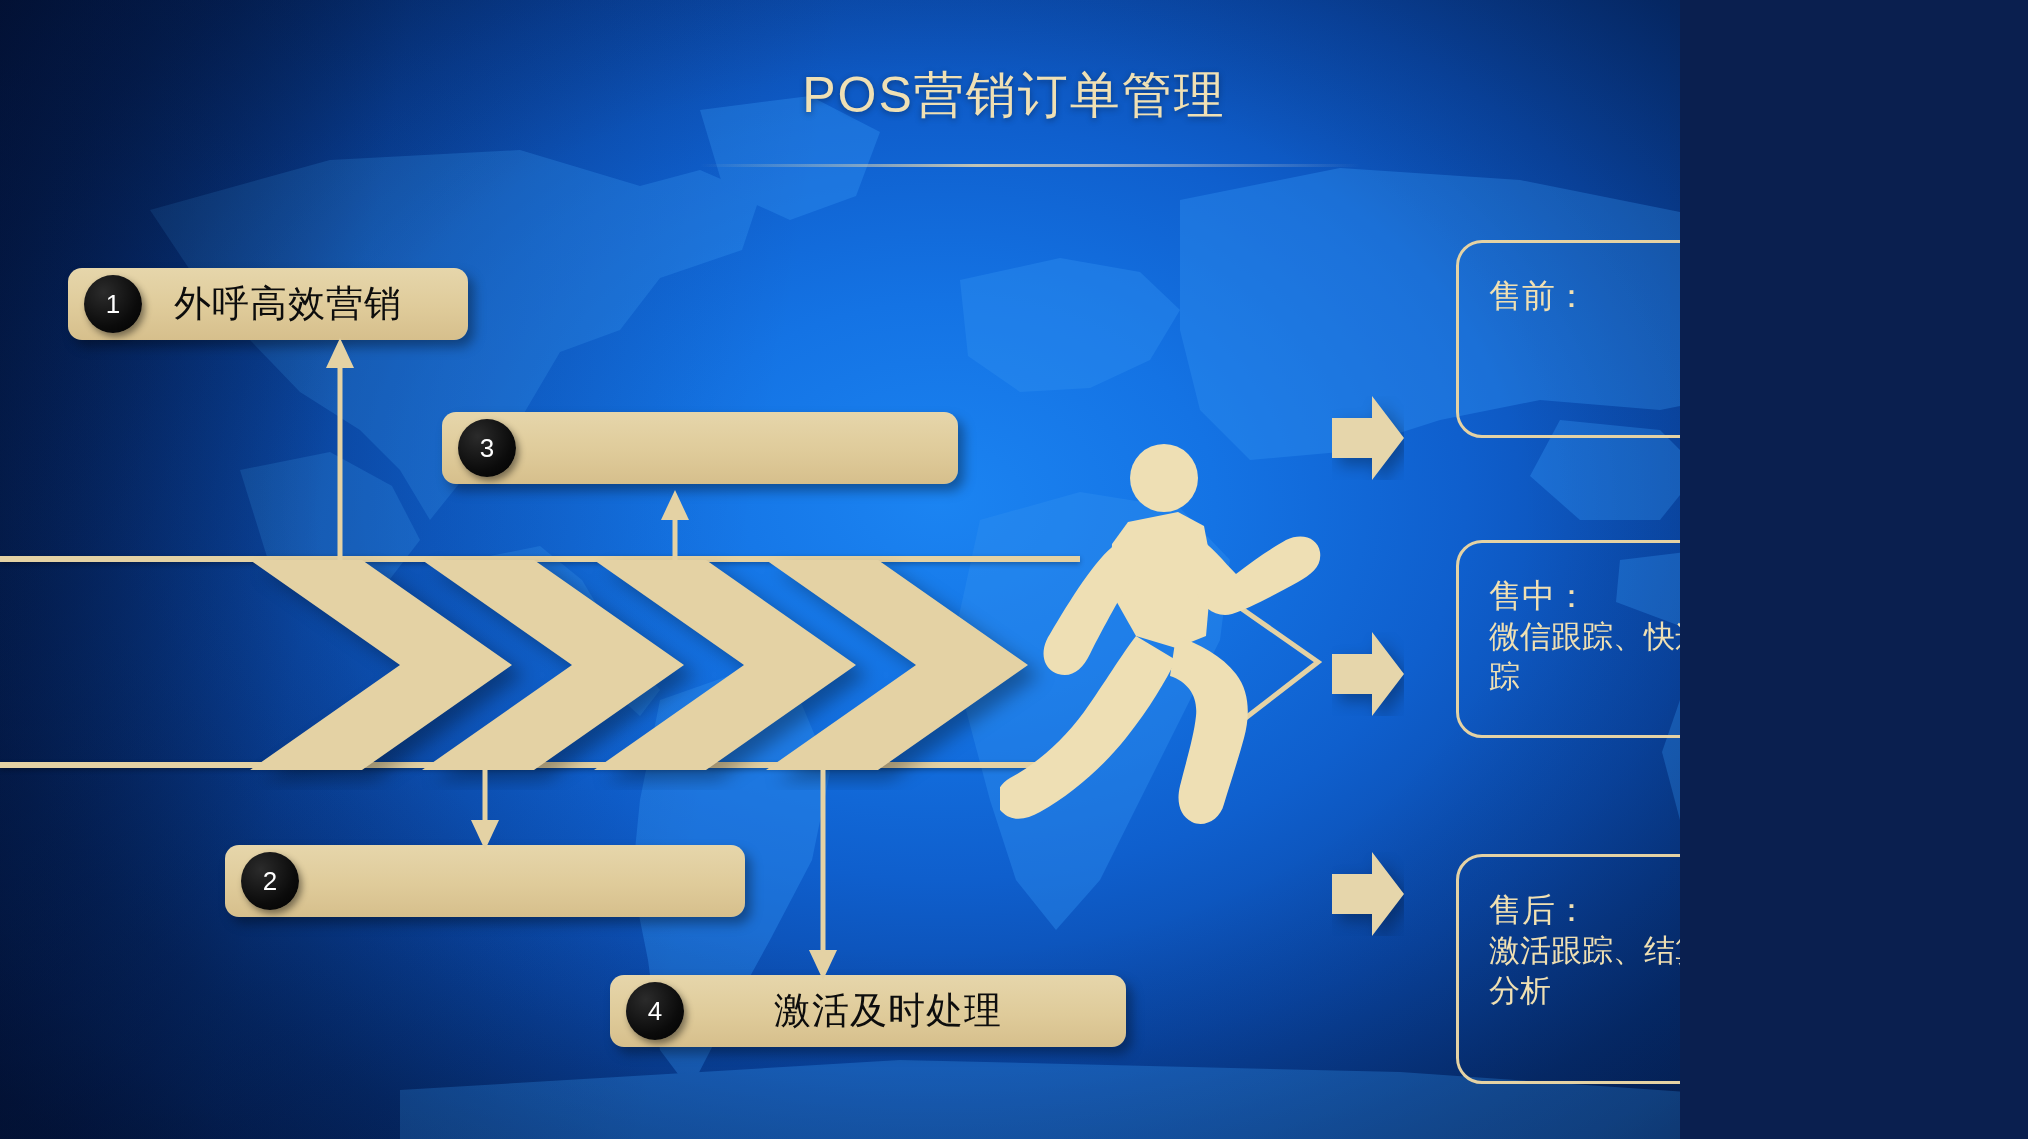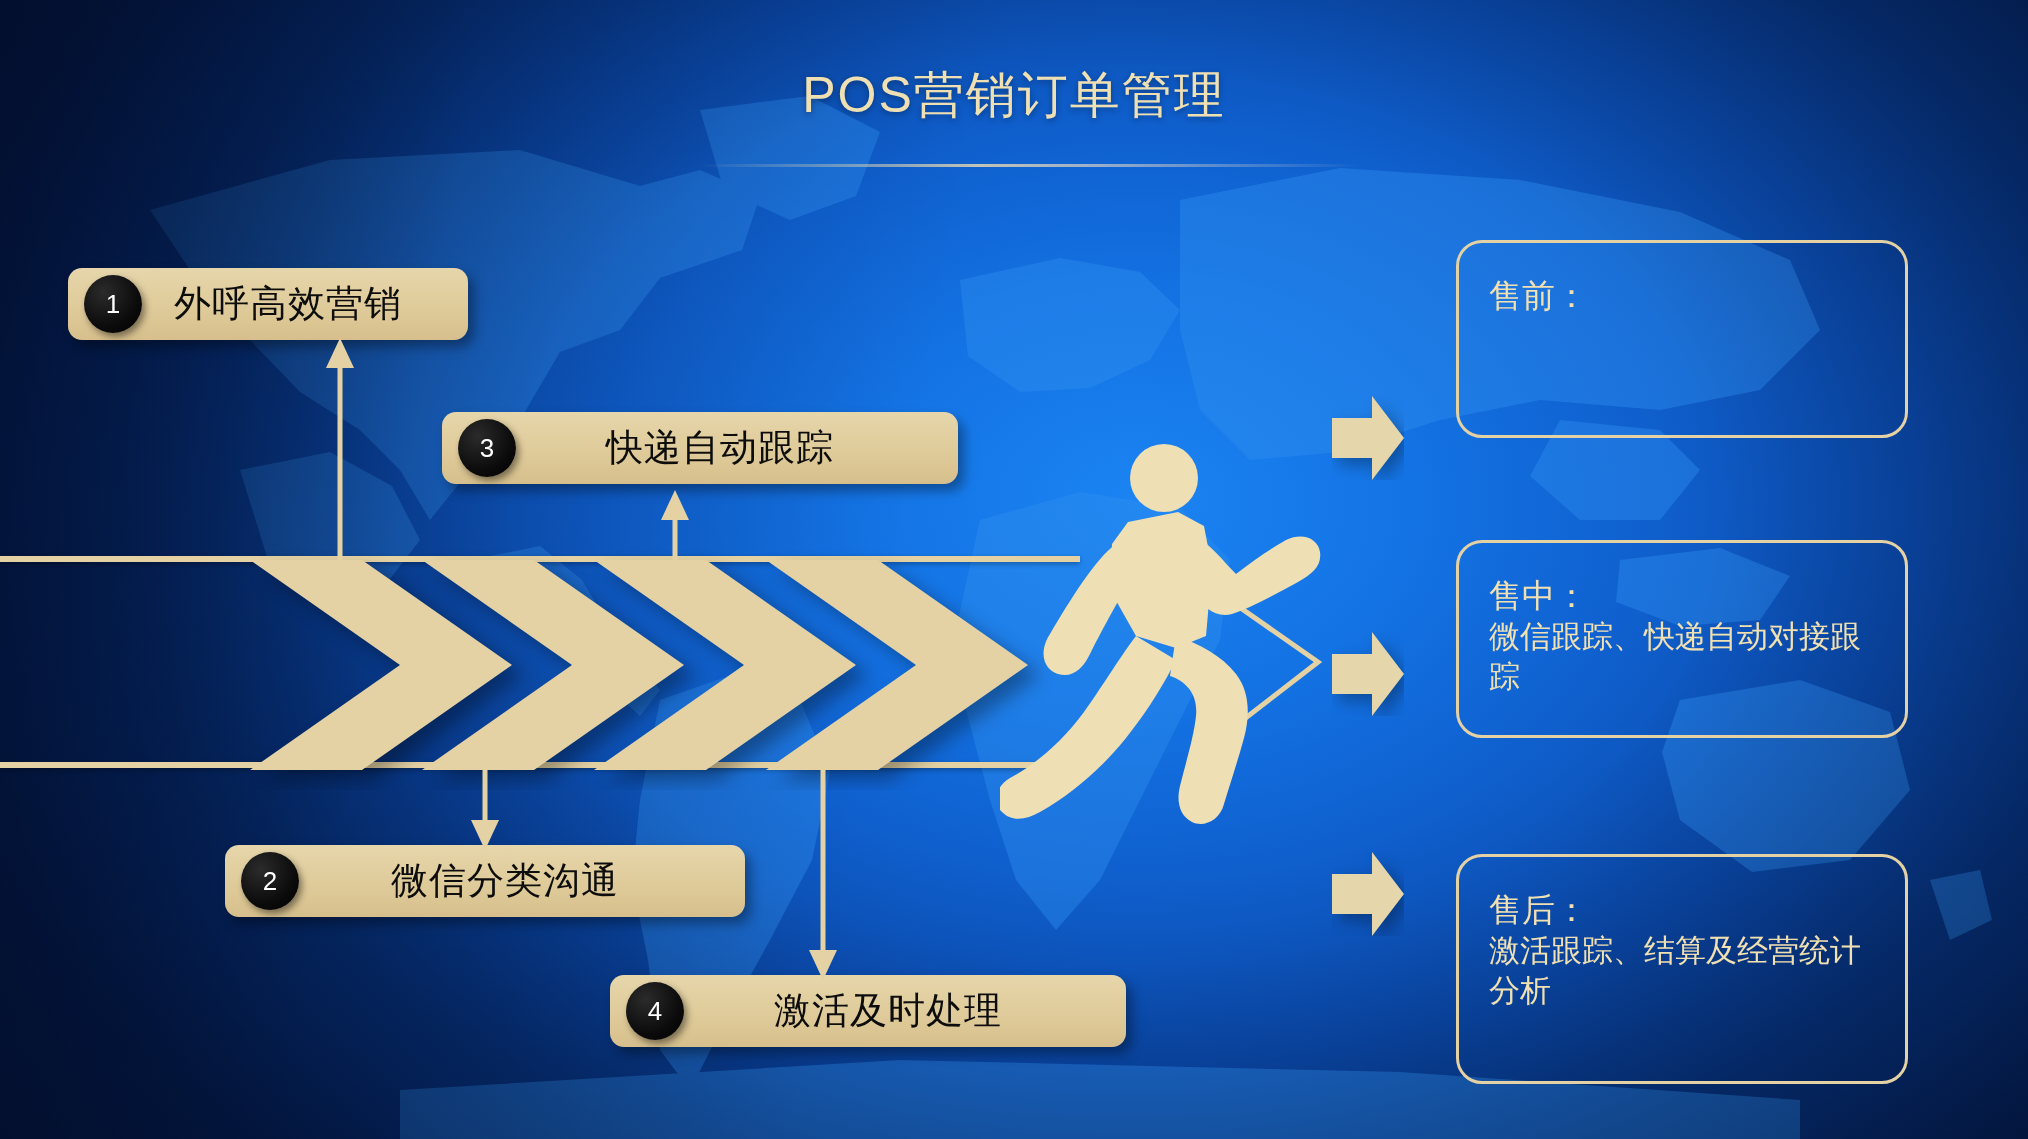--- a/index.html
+++ b/index.html
@@ -2,21 +2,21 @@
 <html><head>
 <meta charset="utf-8">
 <style>
   html,body{margin:0;padding:0;background:#0a1f4f;}
   body{
     font-family:"Liberation Sans","DejaVu Sans",sans-serif;
     -webkit-font-smoothing:antialiased;
   }
   #slide{
     position:relative;
-    width:2028px;height:1139px;
+    width:1680px;height:1139px;
     overflow:hidden;
     background:
       radial-gradient(ellipse 1250px 900px at 56% 44%, #1b84f2 0%, #1473e4 22%, #0f5fcd 42%, #0a47a6 62%, #063077 80%, #041f55 100%),
       linear-gradient(130deg,#021538 0%,#053070 40%,#0a4da8 70%,#062a66 100%);
   }
   
   #vignette{
     position:absolute;inset:0;
     background:
       radial-gradient(ellipse 1500px 1100px at 55% 45%, rgba(0,0,0,0) 40%, rgba(2,14,42,.30) 72%, rgba(2,10,32,.72) 100%),
@@ -175,26 +175,24 @@
     <path d="M136 196 C122 214 104 244 84 272 C62 302 36 324 10 338 C-4 346 -8 362 2 372 C12 382 26 380 40 372 C72 354 102 328 126 298 C150 268 166 240 176 220 Z"></path>
   </svg>
 
   <div class="label-box" style="left:68px;top:268px;width:400px;">
     <div class="label-badge">1</div>
     <div class="label-text">外呼高效营销</div>
   </div>
 
   <div class="label-box" style="left:442px;top:412px;width:516px;">
     <div class="label-badge">3</div>
-    <div class="label-text">快递自动跟踪</div>
   </div>
 
   <div class="label-box" style="left:225px;top:845px;width:520px;">
     <div class="label-badge">2</div>
-    <div class="label-text">微信分类沟通</div>
   </div>
 
   <div class="label-box" style="left:610px;top:975px;width:516px;">
     <div class="label-badge">4</div>
     <div class="label-text">激活及时处理</div>
   </div>
 
   <svg class="conn" style="left:320px;top:336px;width:40px;height:226px;" viewBox="0 0 40 226">
     <line x1="20" y1="226" x2="20" y2="24"></line>
     <polygon points="20,2 34,32 6,32"></polygon>

